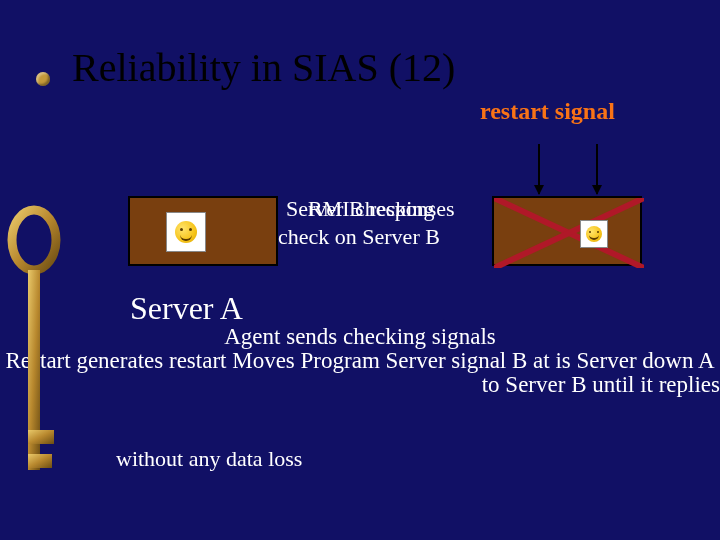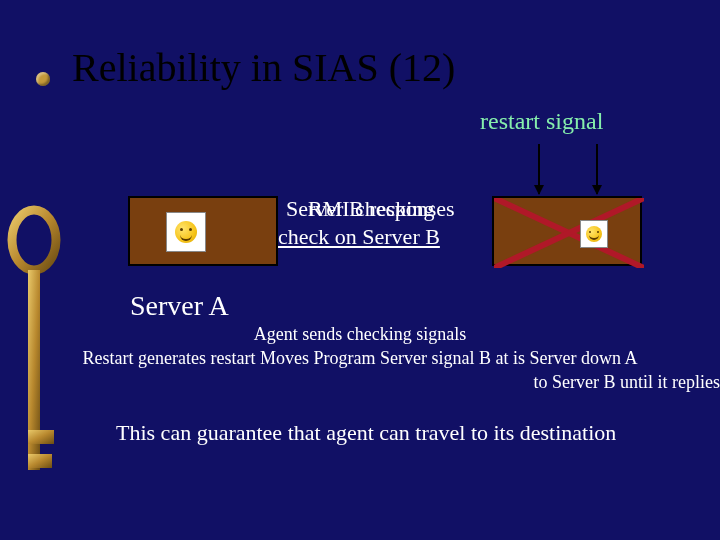--- a/index.html
+++ b/index.html
@@ -30,23 +30,24 @@
   .title {
     position: absolute;
     left: 72px;
     top: 44px;
     font-size: 40px;
     color: #000;
   }
   .restart-signal {
     position: absolute;
     left: 480px;
-    top: 108px;
+    top: 98px;
     font-size: 24px;
-    color: #86efac;
+    color: #f97316;
+    font-weight: bold;
   }
   
   .arrow-down {
     position: absolute;
     width: 2px;
     background: #000;
   }
   .arrow-down::after {
     content: "";
     position: absolute;
@@ -133,35 +134,35 @@
   }
 
   .mid-text {
     position: absolute;
     left: 278px;
     font-size: 22px;
     color: #fff;
     white-space: nowrap;
   }
   .mt1 { top: 196px; }
-  .mt2 { top: 224px; text-decoration: underline; }
+  .mt2 { top: 224px; }
 
   .server-label {
     position: absolute;
-    font-size: 28px;
+    font-size: 32px;
     color: #fff;
   }
   .label-a { left: 130px; top: 290px; }
   .label-b { left: 534px; top: 290px; }
 
   .center-text {
     position: absolute;
     width: 720px;
     text-align: center;
-    font-size: 18px;
+    font-size: 23px;
     color: #fff;
     white-space: nowrap;
   }
   .ct1 { top: 324px; }
   .ct2 { top: 348px; }
   .ct3 { top: 372px; text-align: right; }
 
   .footer-text {
     position: absolute;
     left: 116px;
@@ -219,21 +220,21 @@
     <span style="position:absolute; left:30px;">RMI checking</span>
   </div>
   <div class="mid-text mt2">check on Server B</div>
 
   <div class="server-label label-a">Server A</div>
 
   <div class="center-text ct1">Agent sends checking signals</div>
   <div class="center-text ct2">Restart generates restart Moves Program Server signal B at is Server down A</div>
   <div class="center-text ct3">to Server B until it replies</div>
 
-  <div class="footer-text ft1">This can guarantee that agent can travel to its destination</div>
+  <div class="footer-text ft2">without any data loss</div>
 
   <svg class="key-icon" viewBox="0 0 60 320">
     <defs>
       <linearGradient id="gold" x1="0" y1="0" x2="1" y2="1">
         <stop offset="0%" stop-color="#e9c96a"></stop>
         <stop offset="50%" stop-color="#b8882e"></stop>
         <stop offset="100%" stop-color="#6b4c12"></stop>
       </linearGradient>
     </defs>
     <ellipse cx="30" cy="40" rx="22" ry="30" fill="none" stroke="url(#gold)" stroke-width="9"></ellipse>

